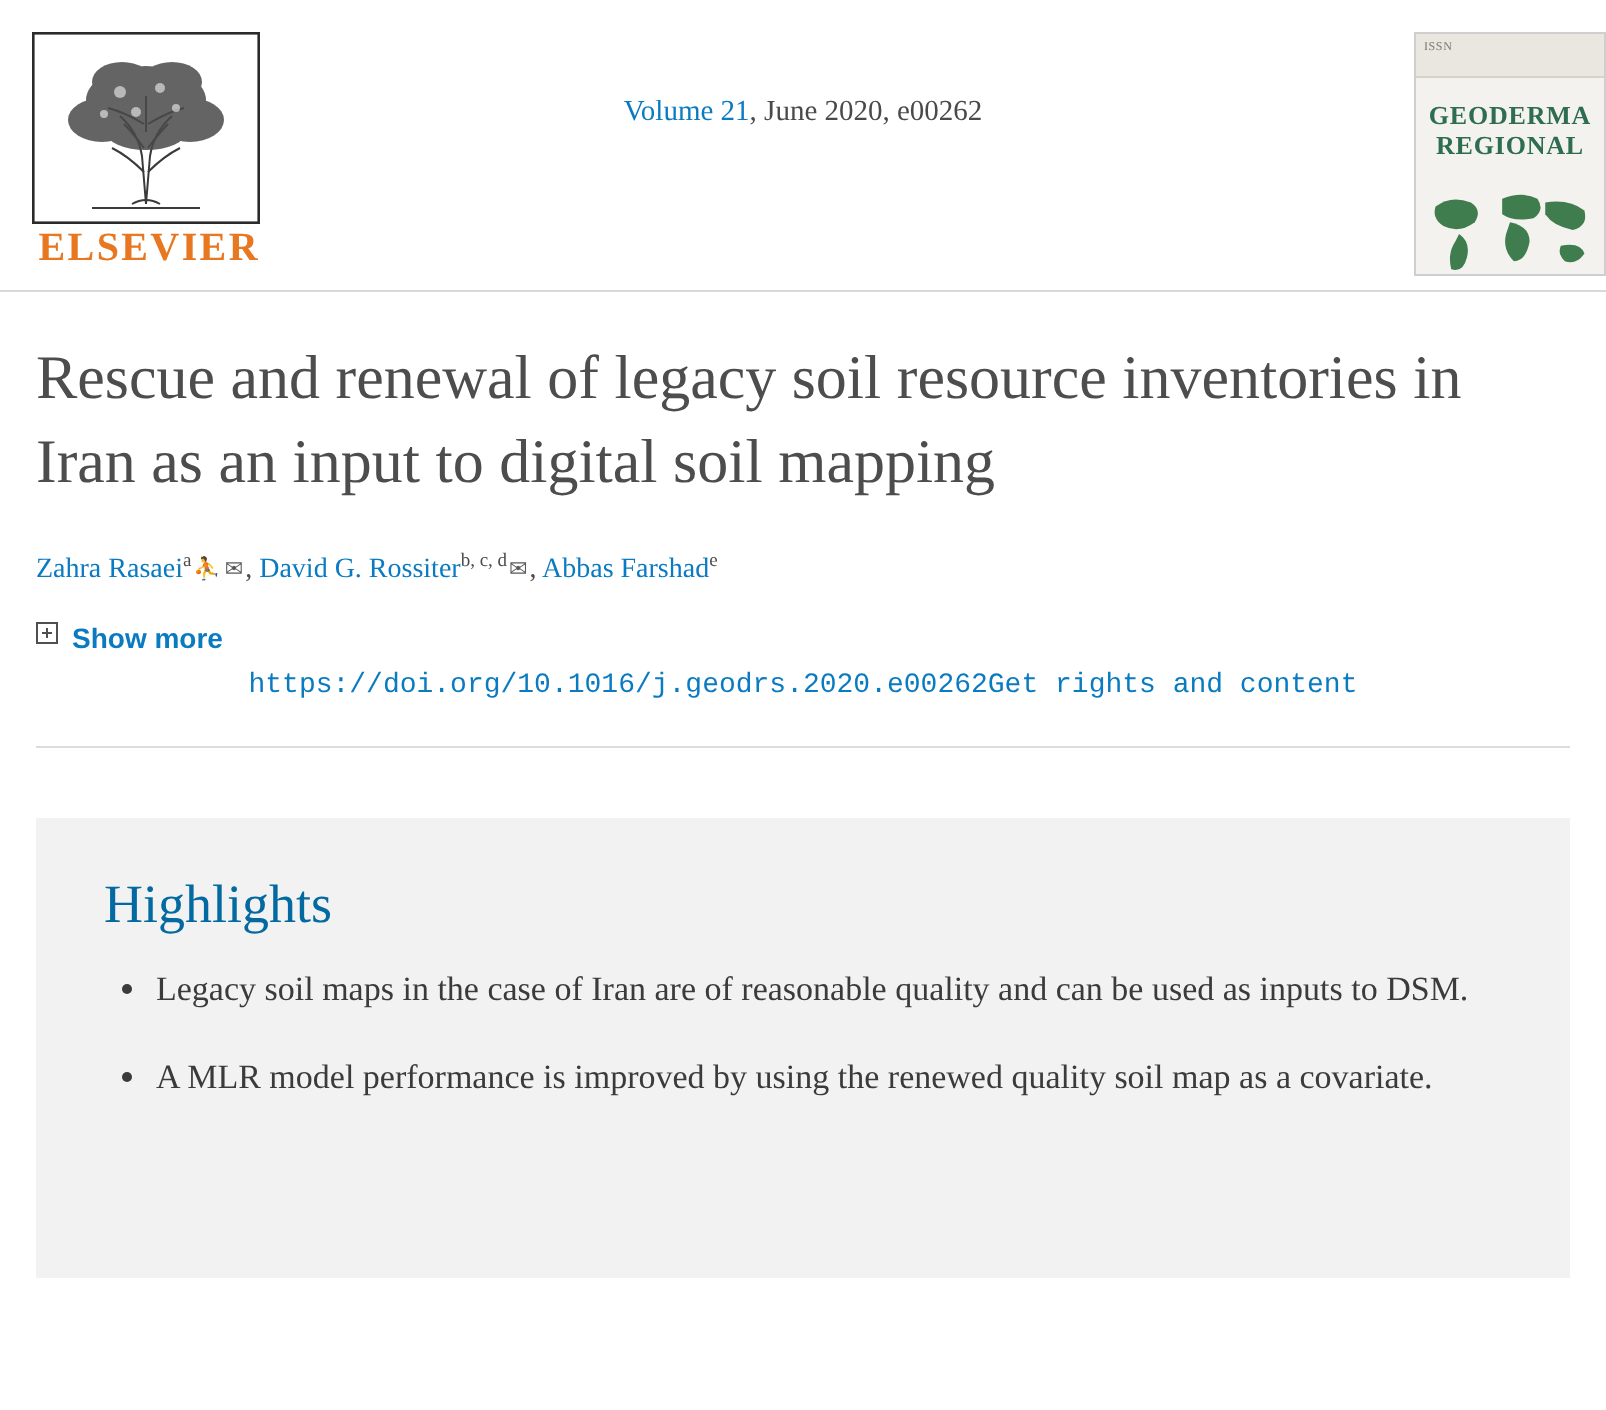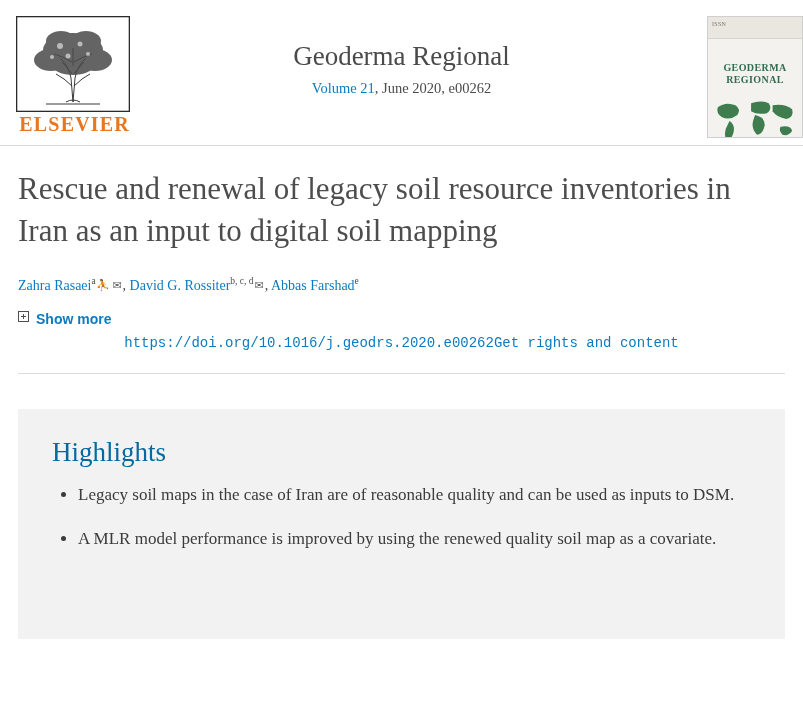--- a/index.html
+++ b/index.html
@@ -85,25 +85,25 @@
     background: #e9e7e0;
     border-bottom: 1px solid #d6d3ca;
     font-size: 6px;
     color: #7a776f;
     padding: 4px 4px 0 4px;
     font-family: "Liberation Serif", serif;
     letter-spacing: .3px;
   }
   .cover-title {
     font-family: "Liberation Serif", serif;
-    font-size: 10px;
+    font-size: 13px;
     color: #2f6d4f;
     text-align: center;
     line-height: 1.15;
-    margin-top: 23px;
+    margin-top: 12px;
     font-weight: 700;
     letter-spacing: .4px;
   }
   .cover-map {
     margin-top: 6px;
     width: 100%;
     height: 56px;
     display: block;
   }
 
@@ -253,21 +253,20 @@
           <circle cx="72" cy="38" r="2"></circle>
           <circle cx="36" cy="41" r="2"></circle>
         </g>
         <path d="M50 86 Q57 82 64 86" stroke="#3a3a3a" fill="none" stroke-width="1"></path>
         <path d="M30 88 H84" stroke="#3a3a3a" stroke-width="1"></path>
       </svg>
       <div class="elsevier-word">ELSEVIER</div>
     </div>
 
     <div class="journal-block">
-      <div class="journal-title">Geoderma Regional</div>
       <div class="journal-issue">
         <a class="vol-link" href="#">Volume 21</a><span>, June 2020, e00262</span>
       </div>
     </div>
 
     <div class="cover">
       <div class="cover-topbar">ISSN</div>
       <div class="cover-title">
         <span>GEODERMA</span><br>
         <span>REGIONAL</span>

